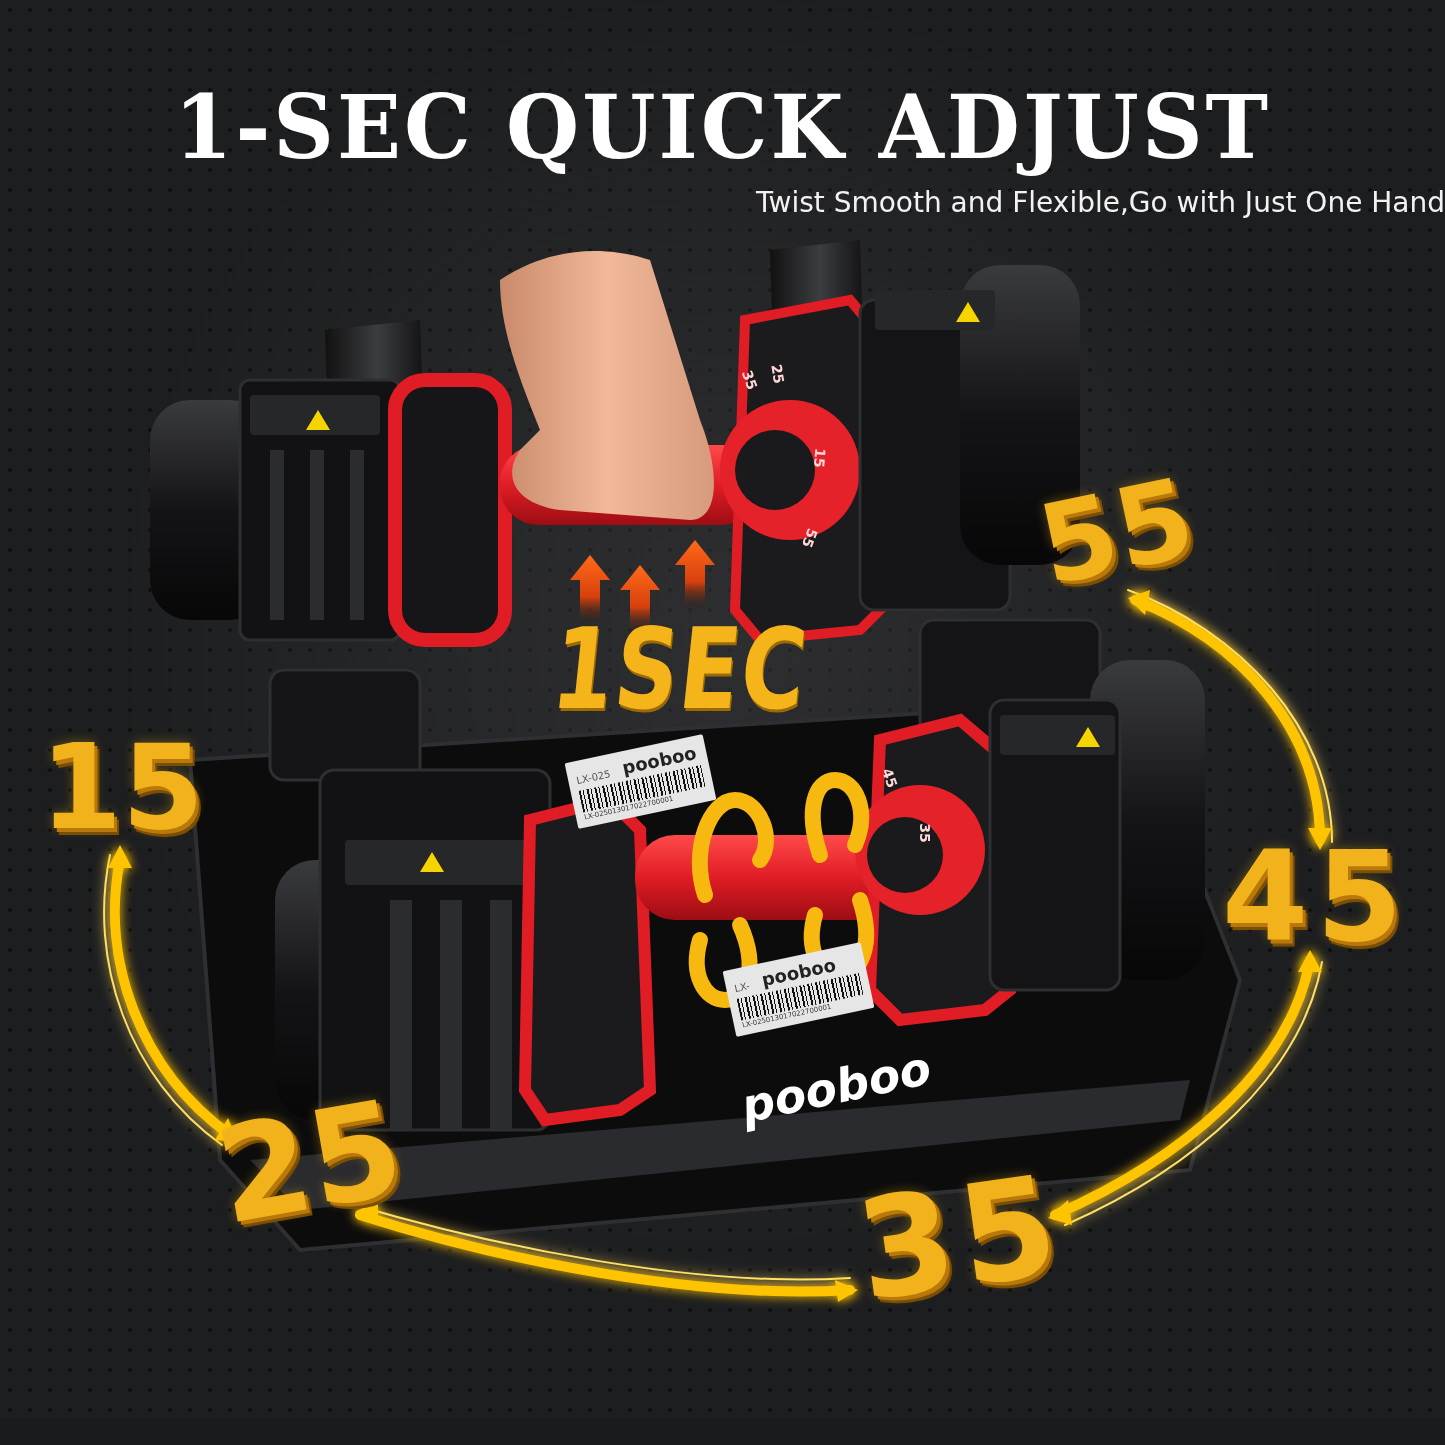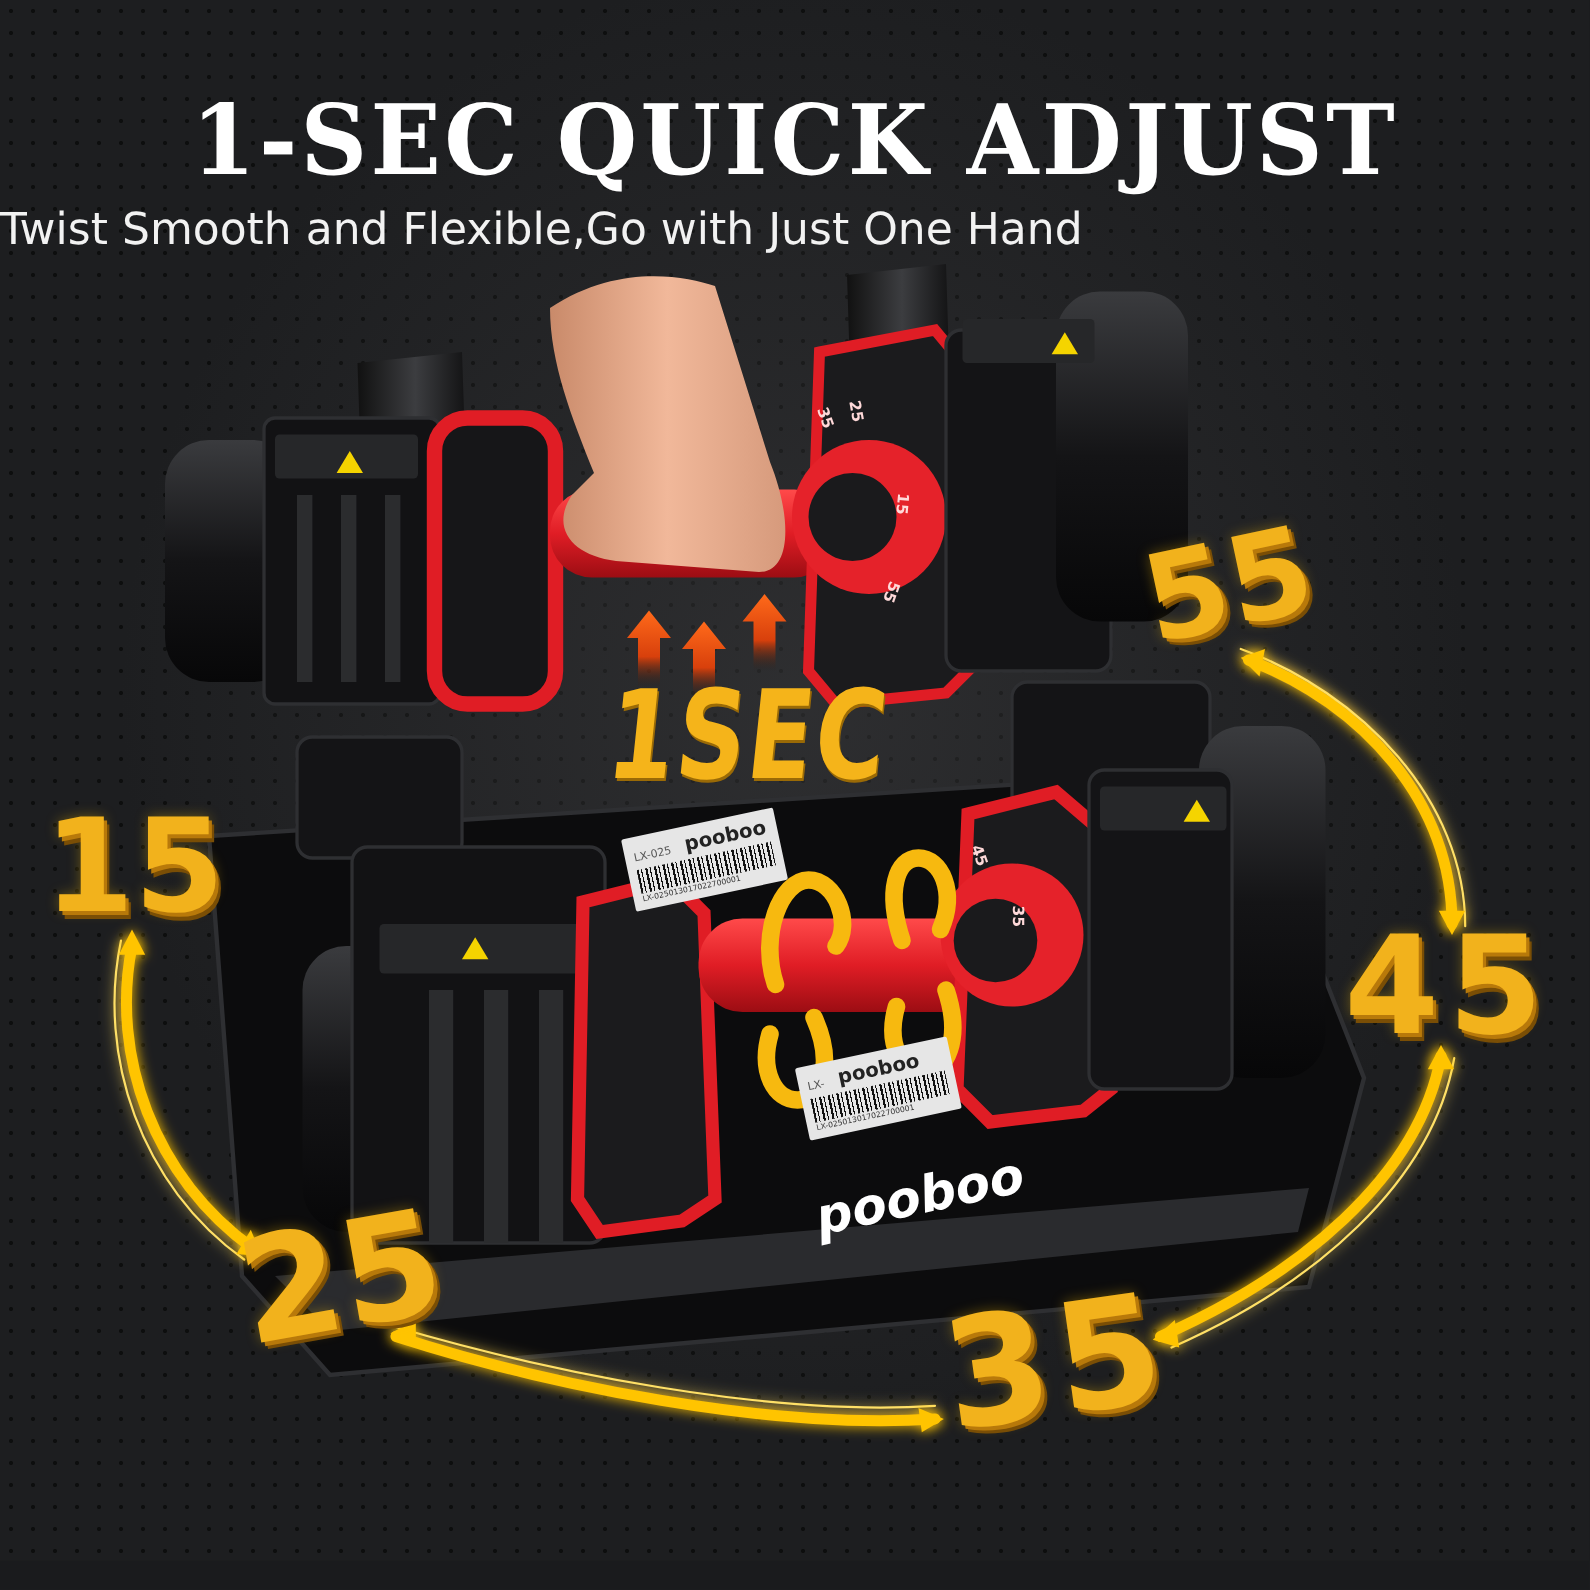--- a/index.html
+++ b/index.html
@@ -15,22 +15,22 @@
       radial-gradient(circle, rgba(0,0,0,0.55) 1.6px, transparent 2.2px) 0 0/20px 20px,
       #1d1e20;
   }
   .headline {
     position: absolute; left: 0; width: 100%; top: 78px; text-align: center;
     font-family: "DejaVu Serif", serif; font-weight: bold;
     font-size: 84px; letter-spacing: 3px; color: #ffffff;
     transform: scaleY(1.05);
   }
   .subhead {
-    position: absolute; left: 0; width: 100%; top: 186px; text-align: left;
-    font-family: "DejaVu Sans", sans-serif; font-size: 40px; color: #f2f2f2;
+    position: absolute; left: 0; width: 100%; top: 186px; text-align: right;
+    font-family: "DejaVu Sans", sans-serif; font-size: 28px; color: #f2f2f2;
   }
   .scene { position: absolute; left: 0; top: 0; width: 1445px; height: 1445px; }
   .weight {
     position: absolute; font-family: "DejaVu Sans", sans-serif; font-weight: bold;
     color: #f2b21c;
     text-shadow: 3px 4px 0 #b8790a, 5px 7px 0 #7a4e05, 0 0 12px rgba(255,196,0,0.35);
   }
   .w15 { left: 40px;  top: 718px;  font-size: 118px; }
   .w25 { left: 218px; top: 1085px; font-size: 132px; transform: rotate(-10deg); }
   .w35 { left: 858px; top: 1158px; font-size: 138px; letter-spacing: 6px; transform: rotate(-8deg); }

